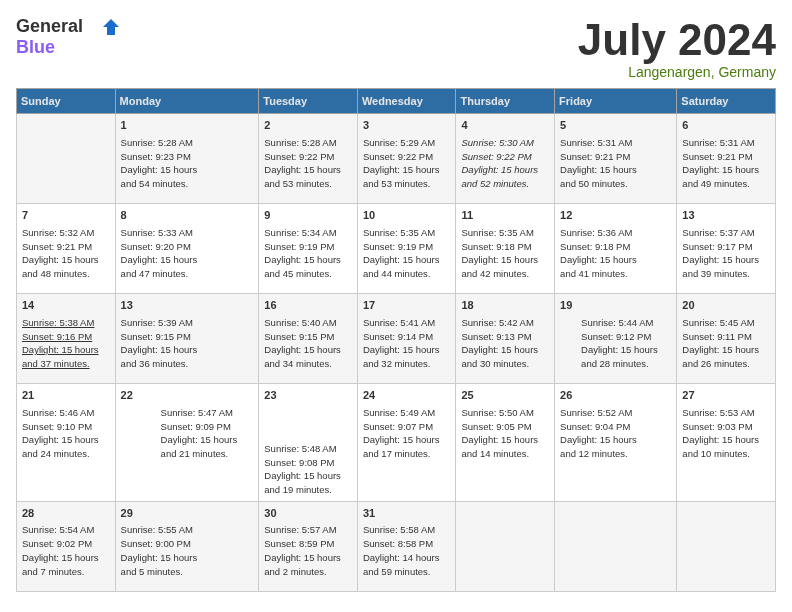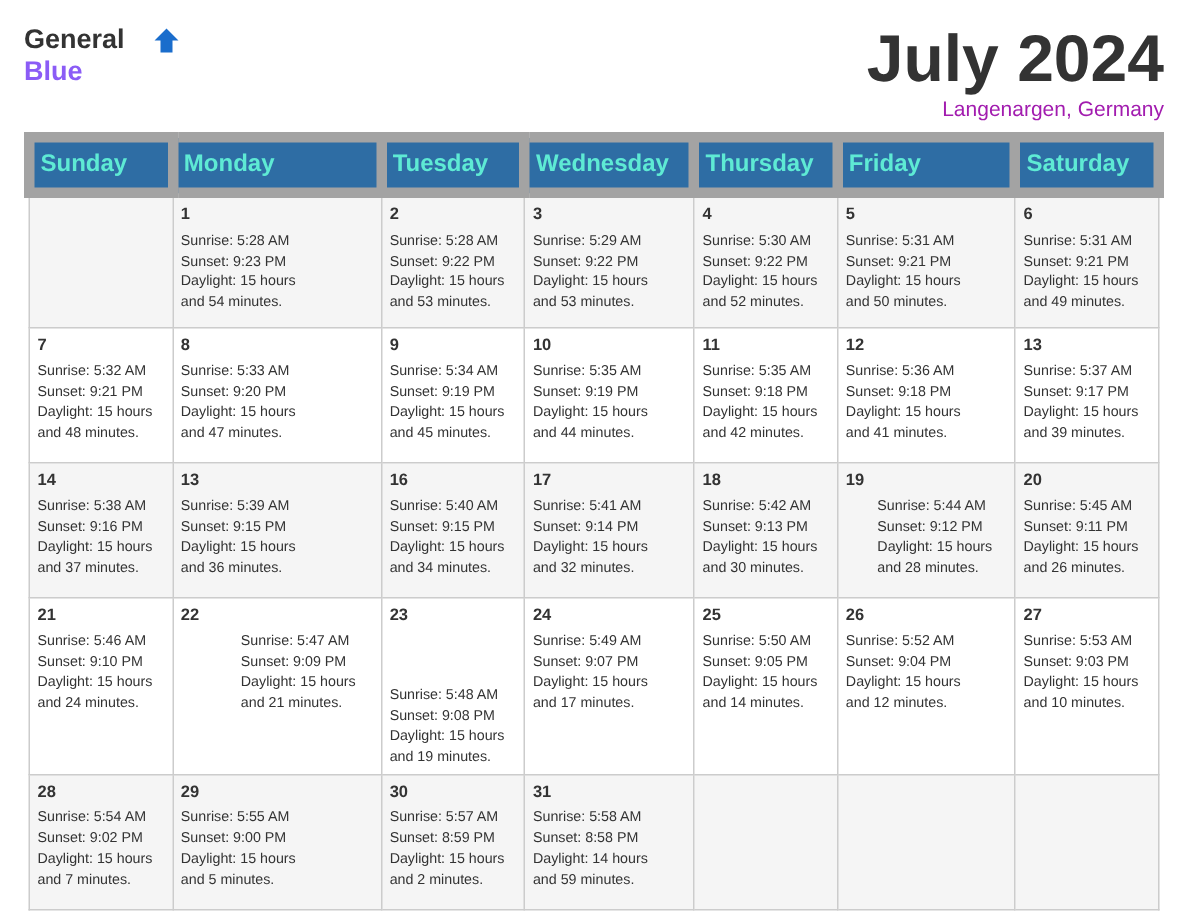--- a/index.html
+++ b/index.html
@@ -45,35 +45,35 @@
       text-align: right;
     }
     .month-year {
       font-size: 44px;
       font-weight: bold;
       color: #333;
       line-height: 1.1;
     }
     .location {
       font-size: 14px;
-      color: #a21caf;
+      color: #4d7c0f;
     }
     table {
       width: 100%;
       border-collapse: collapse;
       font-size: 10px;
     }
     thead tr th {
       background-color: #2e6da4;
-      color: #5eead4;
+      color: #e5e5e5;
       padding: 6px 4px;
       text-align: left;
-      font-size: 16px;
-      font-weight: bold;
-      border: 7px solid #a3a3a3;
+      font-size: 11px;
+      font-weight: bold;
+      border: 1px solid #a3a3a3;
     }
     tbody tr {
       vertical-align: top;
     }
     tbody tr td {
       border: 1px solid #ccc;
       padding: 4px 5px;
       color: #333;
       line-height: 1.4;
       height: 90px;
@@ -146,21 +146,21 @@
         </td>
         <td>
           <span class="day-number">3</span>
           <div class="day-info" style="white-space: pre-line;">Sunrise: 5:29 AM
 Sunset: 9:22 PM
 Daylight: 15 hours
 and 53 minutes.</div>
         </td>
         <td>
           <span class="day-number">4</span>
-          <div class="day-info" style="white-space: pre-line;">Sunrise: 5:30 AM
+          <div class="day-info" style="white-space: pre-line; font-style: italic;">Sunrise: 5:30 AM
 Sunset: 9:22 PM
 Daylight: 15 hours
 and 52 minutes.</div>
         </td>
         <td>
           <span class="day-number">5</span>
           <div class="day-info" style="white-space: pre-line;">Sunrise: 5:31 AM
 Sunset: 9:21 PM
 Daylight: 15 hours
 and 50 minutes.</div>
@@ -220,21 +220,21 @@
           <span class="day-number">13</span>
           <div class="day-info" style="white-space: pre-line;">Sunrise: 5:37 AM
 Sunset: 9:17 PM
 Daylight: 15 hours
 and 39 minutes.</div>
         </td>
       </tr>
       <tr>
         <td>
           <span class="day-number">14</span>
-          <div class="day-info" style="white-space: pre-line;">Sunrise: 5:38 AM
+          <div class="day-info" style="white-space: pre-line; text-decoration: underline;">Sunrise: 5:38 AM
 Sunset: 9:16 PM
 Daylight: 15 hours
 and 37 minutes.</div>
         </td>
         <td>
           <span class="day-number">13</span>
           <div class="day-info" style="white-space: pre-line;">Sunrise: 5:39 AM
 Sunset: 9:15 PM
 Daylight: 15 hours
 and 36 minutes.</div>

